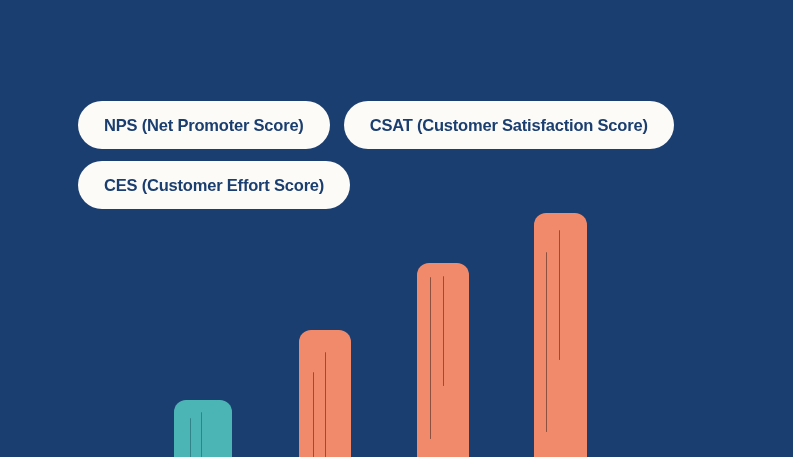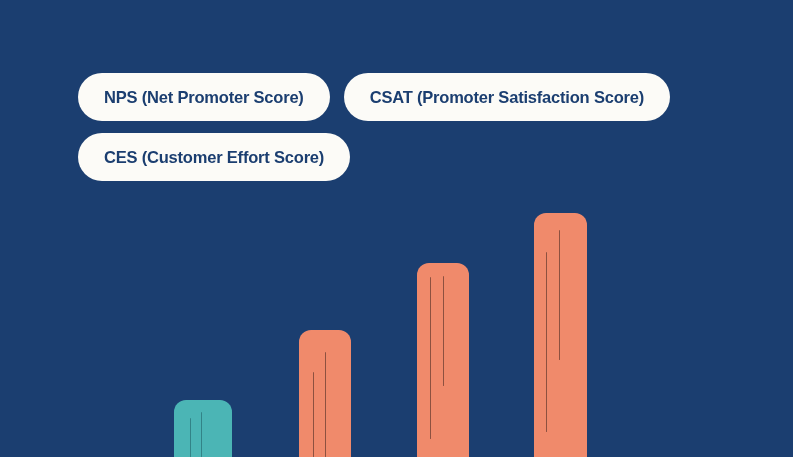--- a/index.html
+++ b/index.html
@@ -24,20 +24,21 @@
   
   .chips {
     position: absolute;
     left: 78px;
     top: 73px;
     width: 640px;
   }
   .chip-row {
     display: flex;
     align-items: flex-start;
+    margin-top: 28px;
   }
   .chip-row.row-2 {
     margin-top: 12px;
   }
   .chip {
     background: #fcfbf7;
     color: #1b3e70;
     border-radius: 999px;
     height: 48px;
     display: flex;
@@ -104,20 +105,20 @@
     <div class="bar" style="left:534px; width:53px; height:244px; background:#f08a6b;">
       <span class="streak" style="left:12px; top:39px; height:180px;"></span>
       <span class="streak" style="left:25px; top:17px; height:130px;"></span>
     </div>
 
   </div>
 
   <div class="chips">
     <div class="chip-row row-1">
       <div class="chip">NPS (Net Promoter Score)</div>
-      <div class="chip">CSAT (Promoter Satisfaction Score)</div>
+      <div class="chip">CSAT (Customer Satisfaction Score)</div>
     </div>
     <div class="chip-row row-2">
       <div class="chip">CES (Customer Effort Score)</div>
     </div>
   </div>
 
 </div>
 
 </body></html>

